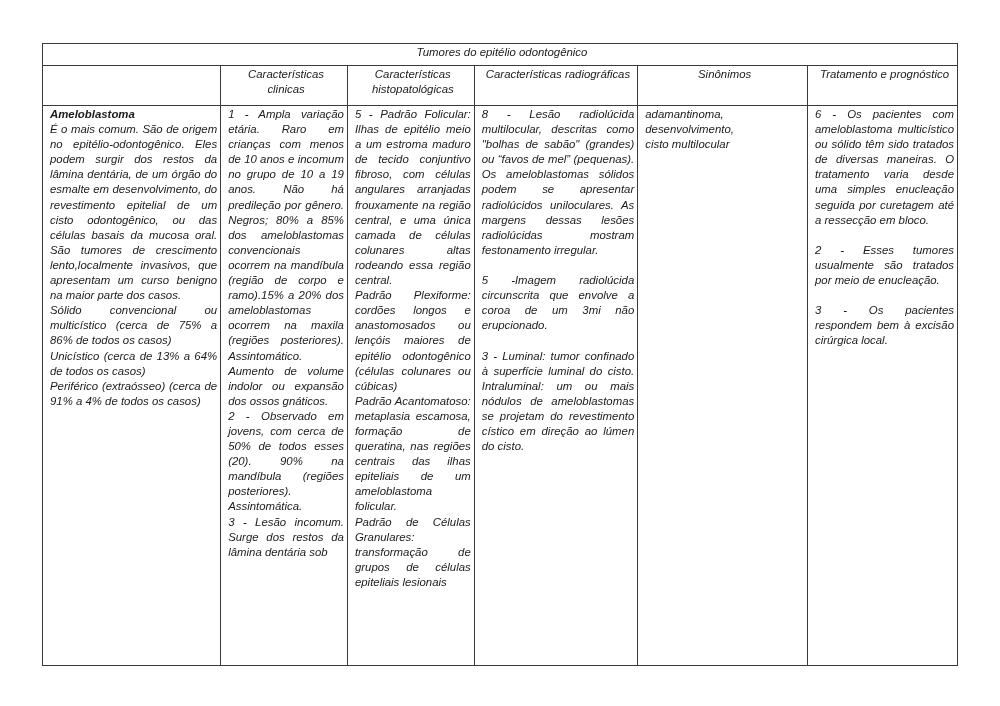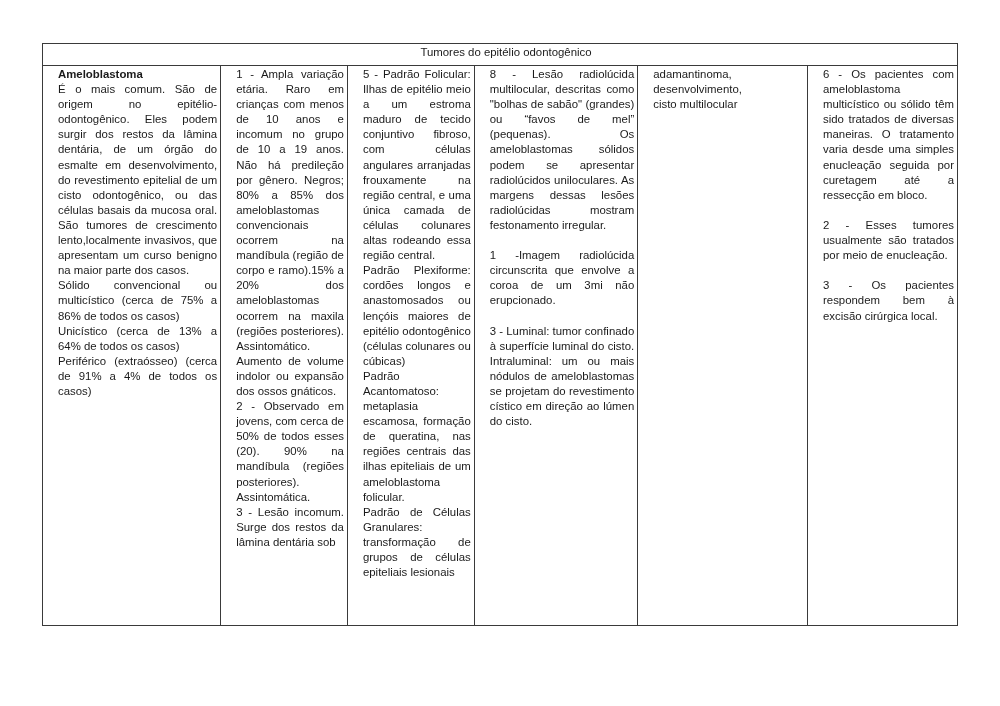--- a/index.html
+++ b/index.html
@@ -26,25 +26,26 @@
     top: 43px;
     width: 916px;
     border-collapse: collapse;
     table-layout: fixed;
     background: #ffffff;
   }
   table.tumor-table td,
   table.tumor-table th {
     border: 1px solid #3a3a3a;
     vertical-align: top;
-    padding: 1px 3px 2px 15px;
+    padding: 1px 3px 2px 7px;
     font-size: 11.4px;
     line-height: 15.1px;
     font-weight: normal;
     background: #ffffff;
+    font-style: italic;
   }
   .title-cell {
     text-align: center;
     font-size: 12.2px;
     font-weight: bold;
     line-height: 18px;
     padding: 2px 3px 3px 3px;
     height: 18px;
   }
   .head-cell {
@@ -94,20 +95,28 @@
         <col class="c2">
         <col class="c3">
         <col class="c4">
         <col class="c5">
         <col class="c6">
     </colgroup>
     <thead>
       <tr>
         <th class="title-cell" colspan="6">Tumores do epitélio odontogênico</th>
       </tr>
+      <tr>
+        <th class="head-cell"></th>
+        <th class="head-cell">Características clinicas</th>
+        <th class="head-cell">Características histopatológicas</th>
+        <th class="head-cell">Características radiográficas</th>
+        <th class="head-cell">Sinônimos</th>
+        <th class="head-cell">Tratamento e prognóstico</th>
+      </tr>
     </thead>
     <tbody>
       <tr>
 
         <td class="body-cell">
           <p class="lead">Ameloblastoma</p>
           <p>É o mais comum. São de origem no epitélio-odontogênico. Eles podem surgir dos restos da lâmina dentária, de um órgão do esmalte em desenvolvimento, do revestimento epitelial de um cisto odontogênico, ou das células basais da mucosa oral. São tumores de crescimento lento,localmente invasivos, que apresentam um curso benigno na maior parte dos casos.</p>
           <p>Sólido convencional ou multicístico (cerca de 75% a 86% de todos os casos)</p>
           <p>Unicístico (cerca de 13% a 64% de todos os casos)</p>
           <p>Periférico (extraósseo) (cerca de 91% a 4% de todos os casos)</p>
@@ -122,21 +131,21 @@
         <td class="body-cell">
           <p>5 - Padrão Folicular: Ilhas de epitélio meio a um estroma maduro de tecido conjuntivo fibroso, com células angulares arranjadas frouxamente na região central, e uma única camada de células colunares altas rodeando essa região central.</p>
           <p>Padrão Plexiforme: cordões longos e anastomosados ou lençóis maiores de epitélio odontogênico (células colunares ou cúbicas)</p>
           <p>Padrão Acantomatoso: metaplasia escamosa, formação de queratina, nas regiões centrais das ilhas epiteliais de um ameloblastoma folicular.</p>
           <p>Padrão de Células Granulares: transformação de grupos de células epiteliais lesionais</p>
         </td>
 
         <td class="body-cell">
           <p>8 - Lesão radiolúcida multilocular, descritas como "bolhas de sabão" (grandes) ou “favos de mel” (pequenas). Os ameloblastomas sólidos podem se apresentar radiolúcidos uniloculares. As margens dessas lesões radiolúcidas mostram festonamento irregular.</p>
           <p class="blank"></p>
-          <p>1 -Imagem radiolúcida circunscrita que envolve a coroa de um 3mi não erupcionado.</p>
+          <p>5 -Imagem radiolúcida circunscrita que envolve a coroa de um 3mi não erupcionado.</p>
           <p class="blank"></p>
           <p>3 - Luminal: tumor confinado à superfície luminal do cisto. Intraluminal: um ou mais nódulos de ameloblastomas se projetam do revestimento cístico em direção ao lúmen do cisto.</p>
         </td>
 
         <td class="body-cell">
           <p class="plain">adamantinoma,</p>
           <p class="plain">desenvolvimento,</p>
           <p class="plain">cisto multilocular</p>
         </td>
 

